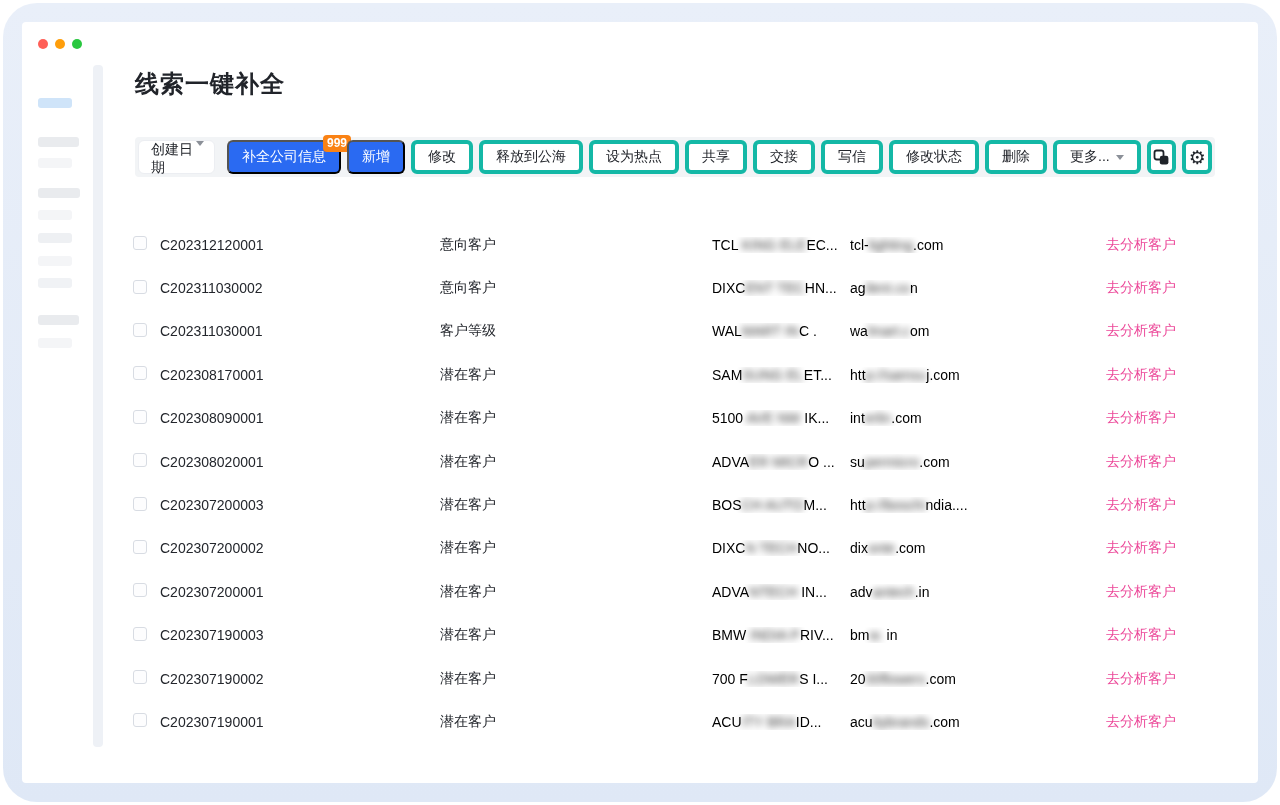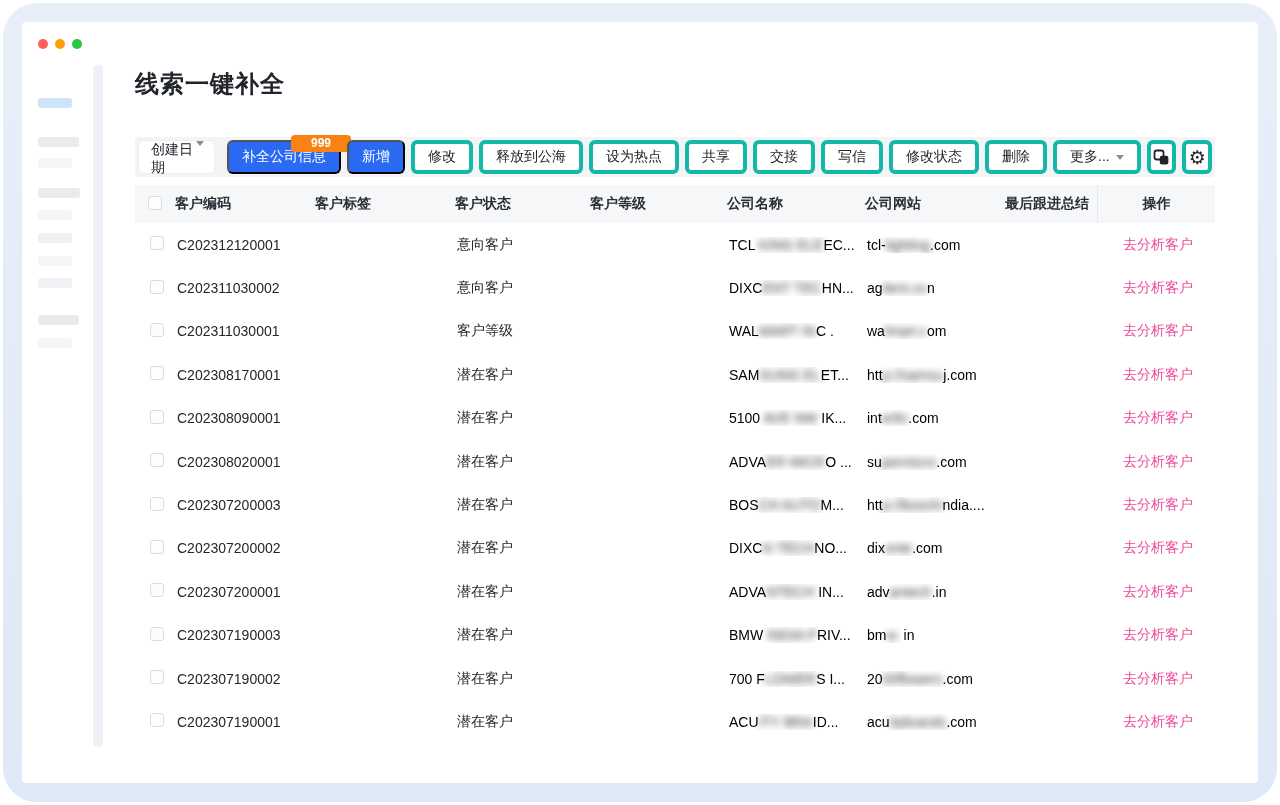--- a/index.html
+++ b/index.html
@@ -28,30 +28,30 @@
             font-size:14px; color:#23262c; cursor:pointer; }
   .caret { width:0; height:0; border-left:4.5px solid transparent; border-right:4.5px solid transparent;
            border-top:5.5px solid #8b9098; }
   .tb-spacer { flex:1; }
   .btn { height:34px; border-radius:6px; font-size:14px; display:inline-flex; align-items:center;
          justify-content:center; padding:0 13px; cursor:pointer; white-space:nowrap; position:relative; }
   .btn-primary { background:#2a6af2; color:#fff; }
   .btn-plain { background:#fff; color:#23262c; border:4px solid #14b8a6; }
   .btn-icon { width:37px; padding:0; }
   .badge { position:absolute; top:-7px; right:-12px; background:#fa8214; color:#fff;
-           font-size:12px; font-weight:700; line-height:16px; height:17px; padding:0 20px;
+           font-size:12px; font-weight:700; line-height:16px; height:17px; padding:0 4px;
            border-radius:4px; }
   .more-caret { margin-left:6px; }
   .gear { font-size:19px; color:#1f2329; line-height:1; }
 
   .thead { position:absolute; left:113px; top:163px; width:1080px; height:38px;
            background:#f5f7f9; display:grid;
            grid-template-columns:40px 140px 140px 135px 137px 138px 140px 92px 118px;
            align-items:center; font-size:14px; font-weight:600; color:#2a2e36; }
-  .rows { position:absolute; left:115px; top:201px; width:1080px; }
+  .rows { position:absolute; left:98px; top:201px; width:1080px; }
   .t-row { height:43.4px; display:grid;
            grid-template-columns:40px 140px 140px 135px 137px 138px 140px 92px 118px;
            align-items:center; font-size:14px; color:#23262c; background:#fff; }
   .cell-check { padding-left:13px; }
   .checkbox { width:14px; height:14px; border:1px solid #d8dce3; border-radius:3px;
               background:#fdfdfe; display:inline-block; cursor:pointer; }
   .cell-op-head { height:100%; display:flex; align-items:center; justify-content:center;
                   border-left:1px solid #e4e7ec; }
   .cell-op { display:flex; justify-content:center; }
   .blue { color:#000000; }
@@ -109,31 +109,20 @@
             <rect x="1.5" y="1.5" width="9" height="9" rx="2.2" fill="none" stroke="#1f2329" stroke-width="1.8"></rect>
             <rect x="6.8" y="6.8" width="8.6" height="8.6" rx="2.2" fill="#1f2329"></rect>
           </svg>
         </span>
       </button>
       <button class="btn btn-plain btn-icon">
         <span class="gear">⚙</span>
       </button>
     </div>
 
-    <div class="thead" id="thead">
-        <div class="cell-check"><span class="checkbox"></span></div>
-        <div>客户编码</div>
-        <div>客户标签</div>
-        <div>客户状态</div>
-        <div>客户等级</div>
-        <div>公司名称</div>
-        <div>公司网站</div>
-        <div>最后跟进总结</div>
-        <div class="cell-op-head">操作</div>
-      </div>
     <div class="rows" id="rows">
         <div class="t-row">
           <div class="cell-check"><span class="checkbox"></span></div>
           <div>C202312120001</div>
           <div></div>
           <div>意向客户</div>
           <div></div>
           <div class="cell-company blue"><span>TCL </span><span class="blurred">KING ELE</span><span>EC...</span></div>
           <div class="cell-site blue"><span>tcl-</span><span class="blurred">lighting</span><span>.com</span></div>
           <div></div>

